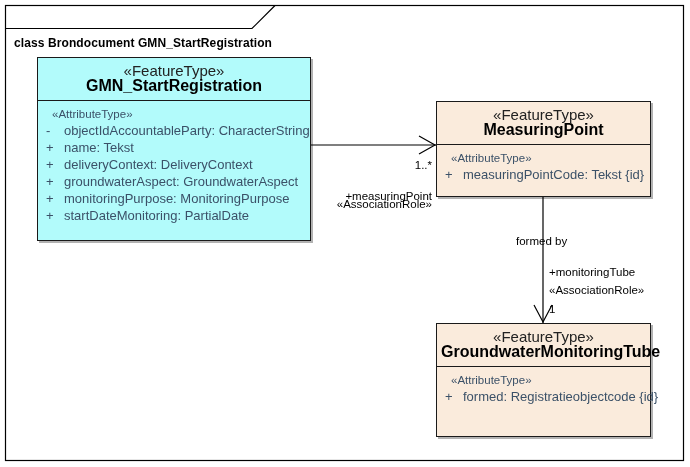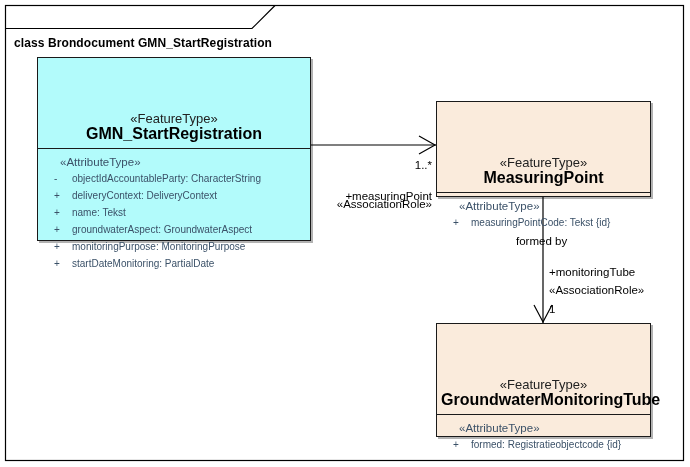--- a/index.html
+++ b/index.html
@@ -44,47 +44,46 @@
     box-sizing: border-box;
     box-shadow: 2px 2px 0 rgba(0,0,0,0.30);
   }
   .uml-header {
     text-align: center;
     padding: 5px 4px 6px 4px;
     border-bottom: 1.5px solid #1a1a1a;
     box-sizing: border-box;
   }
   .stereo {
-    font-size: 13px;
+    font-size: 15px;
     color: #222222;
     line-height: 15px;
     white-space: nowrap;
-    margin-top: 48px;
   }
   .cls-name {
     font-size: 16px;
     font-weight: bold;
     color: #000000;
     line-height: 16px;
     white-space: nowrap;
   }
   .uml-body {
-    padding: 5px 4px 5px 12px;
+    padding: 5px 4px 5px 4px;
     box-sizing: border-box;
   }
   .attr-stereo {
     font-size: 11.5px;
     color: #3b5168;
     line-height: 16px;
     padding-left: 10px;
     white-space: nowrap;
   }
   .attr-row {
     display: block;
-    font-size: 10px;
+    font-size: 13px;
     color: #3b5168;
     line-height: 17px;
     white-space: nowrap;
   }
   .attr-vis {
     display: inline-block;
     width: 18px;
     padding-left: 4px;
     color: #3b5168;
   }
@@ -151,24 +150,24 @@
     <div class="uml-header">
       <div class="stereo">«FeatureType»</div>
       <div class="cls-name">GMN_StartRegistration</div>
     </div>
     <div class="uml-body">
       <div class="attr-stereo">«AttributeType»</div>
       <div class="attr-row">
         <span class="attr-vis">-</span><span class="attr-text">objectIdAccountableParty: CharacterString</span>
       </div>
       <div class="attr-row">
+        <span class="attr-vis">+</span><span class="attr-text">name: Tekst</span>
+      </div>
+      <div class="attr-row">
         <span class="attr-vis">+</span><span class="attr-text">deliveryContext: DeliveryContext</span>
-      </div>
-      <div class="attr-row">
-        <span class="attr-vis">+</span><span class="attr-text">name: Tekst</span>
       </div>
       <div class="attr-row">
         <span class="attr-vis">+</span><span class="attr-text">groundwaterAspect: GroundwaterAspect</span>
       </div>
       <div class="attr-row">
         <span class="attr-vis">+</span><span class="attr-text">monitoringPurpose: MonitoringPurpose</span>
       </div>
       <div class="attr-row">
         <span class="attr-vis">+</span><span class="attr-text">startDateMonitoring: PartialDate</span>
       </div>

